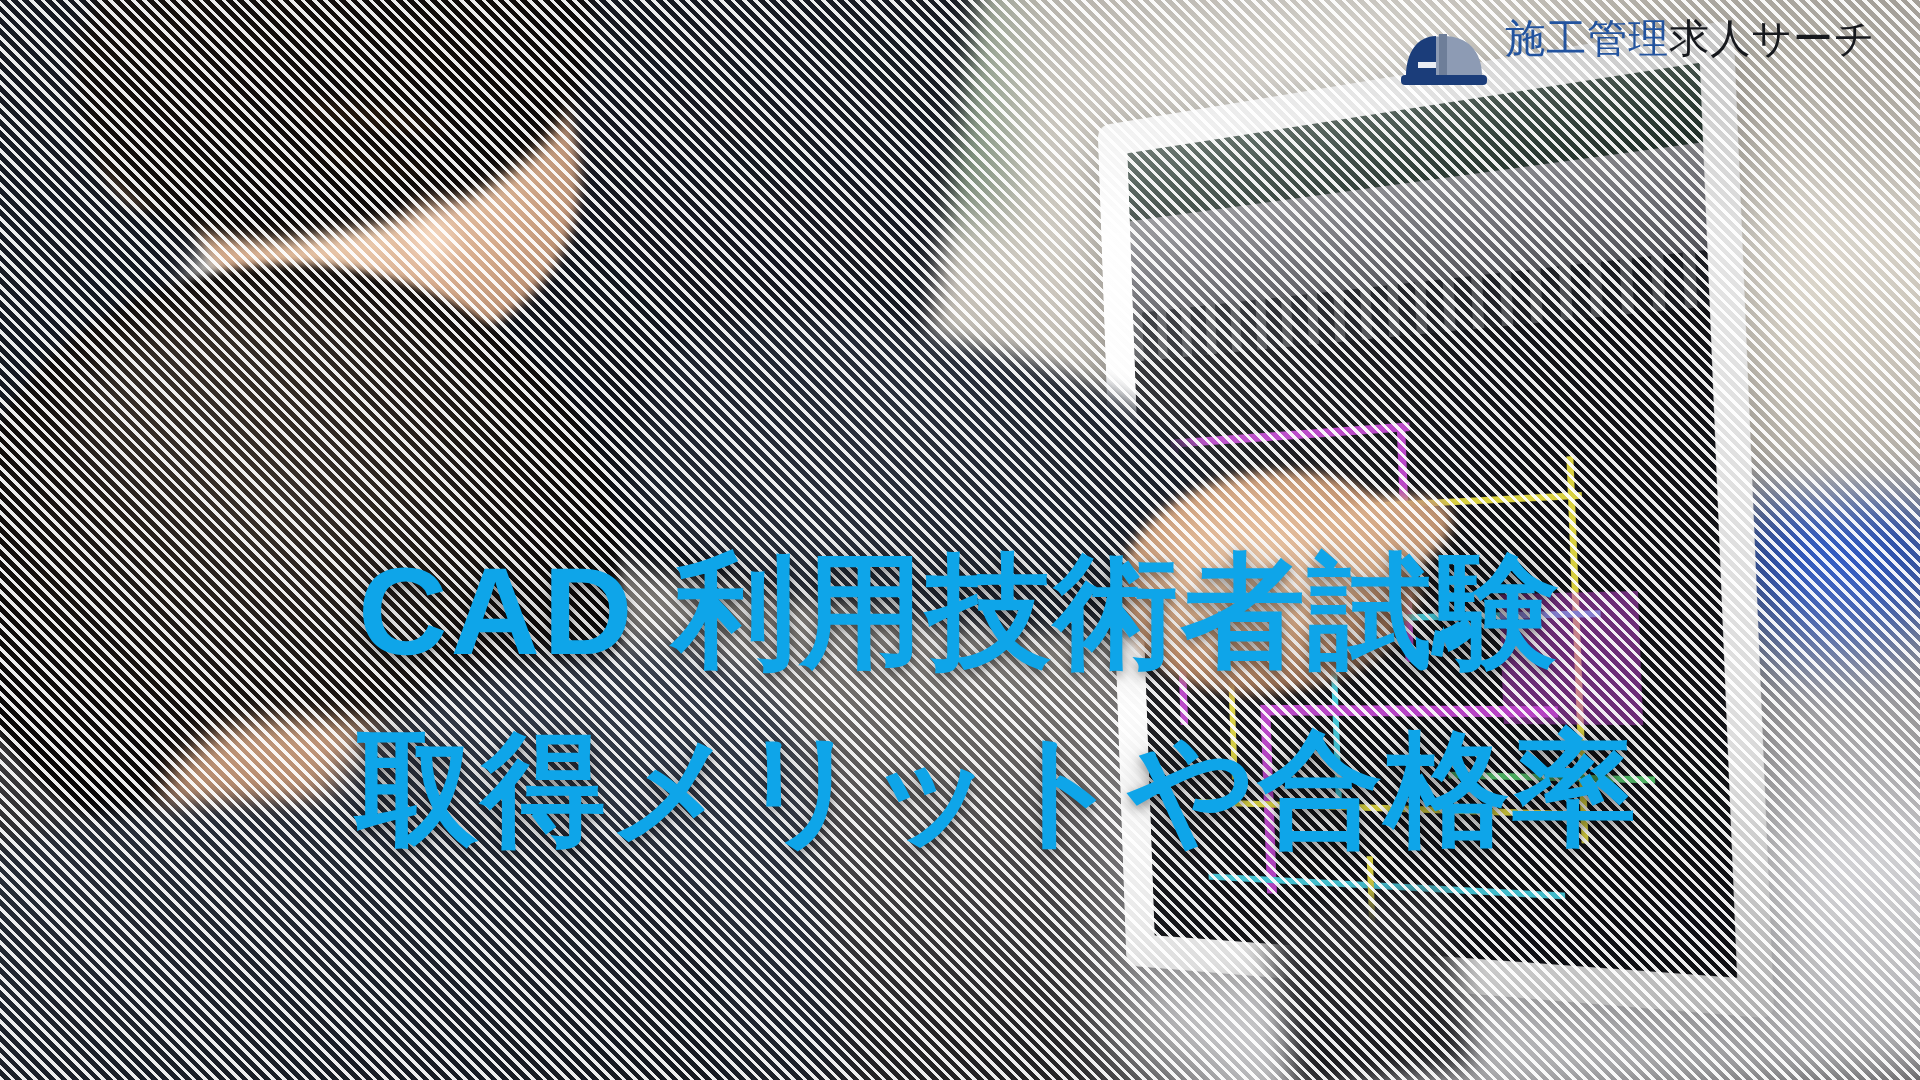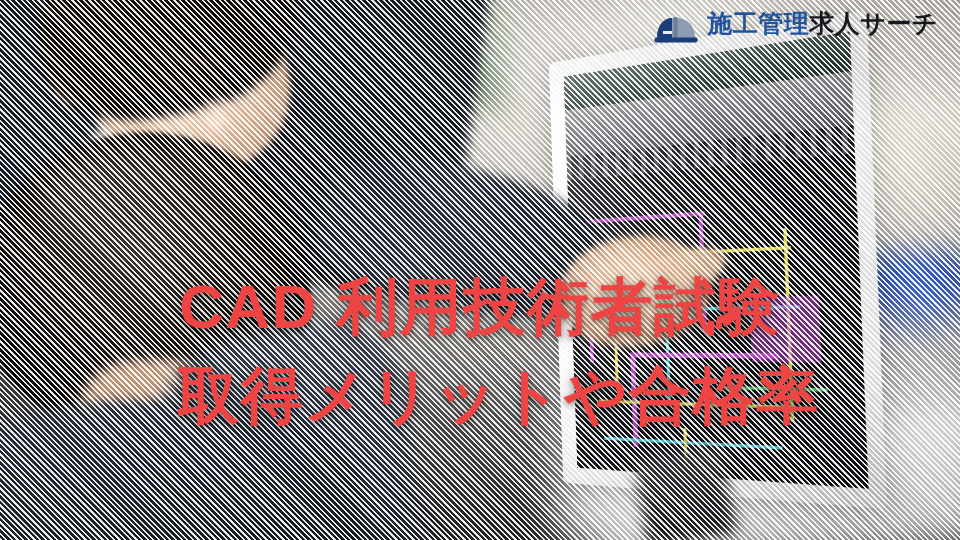--- a/index.html
+++ b/index.html
@@ -256,21 +256,21 @@
 
   
   .logo {
     position: absolute; right: 22px; top: 10px;
     display: flex; align-items: flex-start; gap: 8px;
     z-index: 6;
   }
   .logo-hat { width: 46px; height: 36px; flex: 0 0 auto; margin-top: 2px; }
   .logo-textwrap { display: flex; flex-direction: column; align-items: stretch; }
   .logo-title {
-    font-size: 25px; font-weight: 700; line-height: 1.08;
+    font-size: 20px; font-weight: 400; line-height: 1.08;
     letter-spacing: .5px; white-space: nowrap;
   }
   .logo-title .seg-blue { color: #22539f; }
   .logo-title .seg-dark { color: #16181d; }
   .logo-sub {
     margin-top: 3px;
     background: #1b47a0;
     color: #ffffff;
     font-size: 8.5px;
     font-weight: 700;
@@ -283,21 +283,21 @@
   
   .headline {
     position: absolute;
     left: 0; right: 0;
     top: 262px;
     z-index: 8;
     text-align: center;
     pointer-events: none;
   }
   .headline .line {
-    color: #ef4444;
+    color: #0ea5e9;
     font-size: 62px;
     font-weight: 700;
     line-height: 1.44;
     letter-spacing: 1px;
     text-shadow:
       0 2px 6px rgba(0,0,0,.40),
       0 0 18px rgba(0,0,0,.22);
     white-space: nowrap;
   }
   .headline .line-1 { letter-spacing: 1.5px; }

